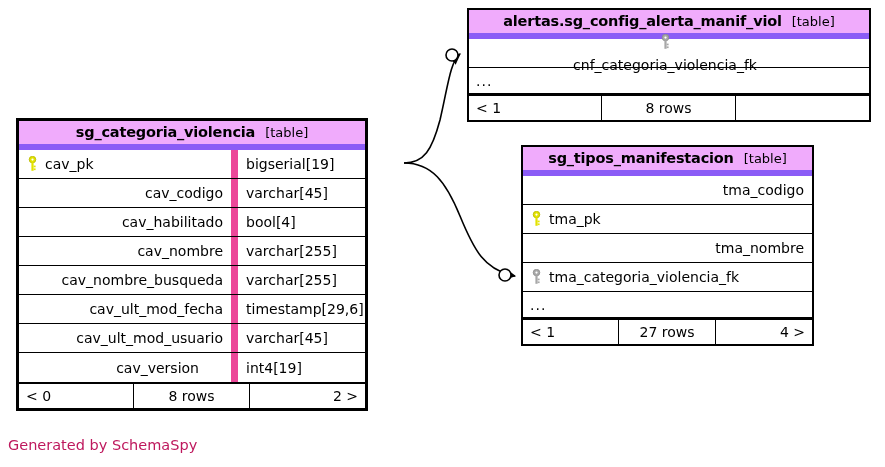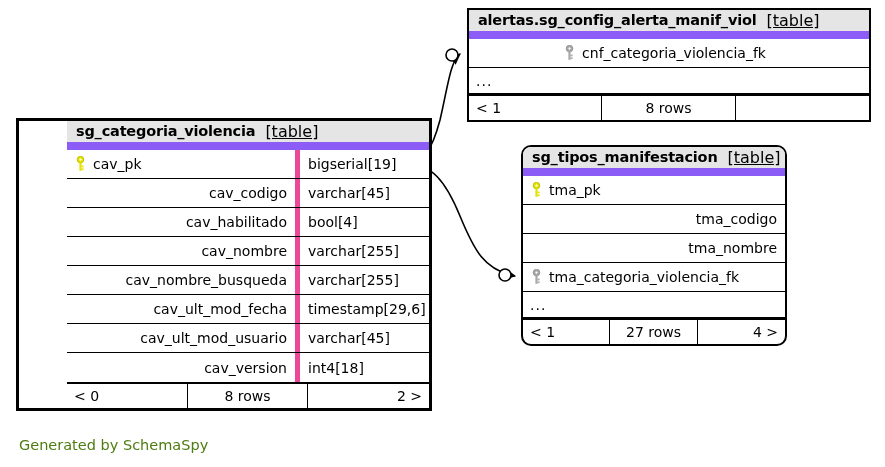--- a/index.html
+++ b/index.html
@@ -45,68 +45,67 @@
     z-index: 2;
     overflow: hidden;
   }
   .table-node.emphasis {
     border-width: 3px;
   }
 
   .tbl-header {
     display: flex;
     align-items: center;
-    justify-content: flex-start;
-    background: #e5e5e5;
-    border-bottom: 8px solid #8b5cf6;
+    justify-content: center;
+    background: #f0abfc;
+    border-bottom: 6px solid #8b5cf6;
     padding: 4px 9px 5px 9px;
     height: 29px;
   }
   .tbl-title {
     font-weight: bold;
     font-size: 14.5px;
     letter-spacing: -0.2px;
     white-space: nowrap;
   }
   .tbl-tag {
-    font-size: 16px;
+    font-size: 13px;
     white-space: nowrap;
     padding-left: 10px;
-    text-decoration: underline;
   }
 
   .tbl-rows {
     display: block;
   }
   .col-row {
     display: flex;
     align-items: stretch;
     border-bottom: 1px solid #000000;
     height: 29px;
   }
-  .col-row:last-child { border-bottom: none; }
+  .col-row:last-child { border-bottom: none; gap: 24px; }
 
   .col-name {
     flex: 1 1 auto;
     display: flex;
     align-items: center;
     gap: 7px;
     padding: 0 8px;
     font-size: 14px;
     white-space: nowrap;
     min-width: 0;
   }
-  .col-name.centered { justify-content: center; padding-left: 0; }
+  .col-name.centered { justify-content: center; padding-left: 0; flex-direction: column; }
   .col-type {
     flex: 0 0 auto;
     display: flex;
     align-items: center;
     padding: 0 8px;
     font-size: 14px;
-    border-left: 5px solid #ec4899;
+    border-left: 7px solid #ec4899;
     white-space: nowrap;
   }
   .col-indent { padding-left: 23px; justify-content: flex-end; }
 
   .ellipsis-row {
     display: flex;
     align-items: center;
     padding: 0 7px;
     font-size: 14px;
     height: 26px;
@@ -138,38 +137,38 @@
   .key-icon {
     flex: 0 0 auto;
     width: 11px;
     height: 16px;
     display: inline-block;
     line-height: 0;
   }
 
   
   #node-sg-categoria-violencia {
-    left: 16px;  top: 118px;  width: 416px; padding-left: 48px;
+    left: 16px;  top: 118px;  width: 352px;
   }
   #node-sg-categoria-violencia .col-type { width: 134px; }
 
   #node-alertas-sg-config-alerta-manif-viol {
     left: 467px; top: 8px;  width: 404px;
   }
   #node-sg-tipos-manifestacion {
-    left: 521px; top: 145px; width: 266px; border-radius: 10px;
+    left: 521px; top: 145px; width: 293px;
   }
 
   
   #diagram-caption {
     position: absolute;
-    left: 19px;
+    left: 8px;
     top: 437px;
     font-size: 14.5px;
-    color: #4d7c0f;
+    color: #be185d;
     z-index: 2;
     white-space: nowrap;
   }
 </style>
 </head>
 <body>
 
 <div id="diagram-canvas">
 
   <svg id="edge-layer" viewBox="0 0 885 467" width="885" height="467" xmlns="http://www.w3.org/2000/svg">
@@ -254,21 +253,21 @@
         <span class="col-name col-indent">
           <span>cav_ult_mod_usuario</span>
         </span>
         <span class="col-type">varchar[45]</span>
       </div>
 
       <div class="col-row">
         <span class="col-name col-indent">
           <span>cav_version</span>
         </span>
-        <span class="col-type">int4[18]</span>
+        <span class="col-type">int4[19]</span>
       </div>
 
     </div>
 
     <div class="tbl-footer">
       <span class="foot-cell left">&lt; 0</span>
       <span class="foot-cell center">8 rows</span>
       <span class="foot-cell right">2 &gt;</span>
     </div>
   </div>
@@ -309,42 +308,42 @@
   <div class="table-node" id="node-sg-tipos-manifestacion">
 
     <div class="tbl-header">
       <span class="tbl-title">sg_tipos_manifestacion</span>
       <span class="tbl-tag">[table]</span>
     </div>
 
     <div class="tbl-rows">
 
       <div class="col-row">
+        <span class="col-name col-indent">
+          <span>tma_codigo</span>
+        </span>
+      </div>
+
+      <div class="col-row">
         <span class="col-name">
           <span class="key-icon">
             <svg viewBox="0 0 11 16" width="11" height="16" xmlns="http://www.w3.org/2000/svg">
               <circle cx="5.5" cy="3.6" r="3.3" fill="#e3e300" stroke="#b8b800" stroke-width="0.8"></circle>
               <circle cx="5.5" cy="3.6" r="1.1" fill="#ffffff"></circle>
               <rect x="4.4" y="6.2" width="2.2" height="8.6" fill="#e3e300"></rect>
               <rect x="6.6" y="9.6" width="2.0" height="1.7" fill="#e3e300"></rect>
               <rect x="6.6" y="12.4" width="2.0" height="1.7" fill="#e3e300"></rect>
             </svg>
           </span>
           <span>tma_pk</span>
         </span>
       </div>
 
       <div class="col-row">
         <span class="col-name col-indent">
-          <span>tma_codigo</span>
-        </span>
-      </div>
-
-      <div class="col-row">
-        <span class="col-name col-indent">
           <span>tma_nombre</span>
         </span>
       </div>
 
       <div class="col-row">
         <span class="col-name">
           <span class="key-icon">
             <svg viewBox="0 0 11 16" width="11" height="16" xmlns="http://www.w3.org/2000/svg">
               <circle cx="5.5" cy="3.6" r="3.3" fill="#a8a8a8" stroke="#8c8c8c" stroke-width="0.8"></circle>
               <circle cx="5.5" cy="3.6" r="1.1" fill="#ffffff"></circle>

